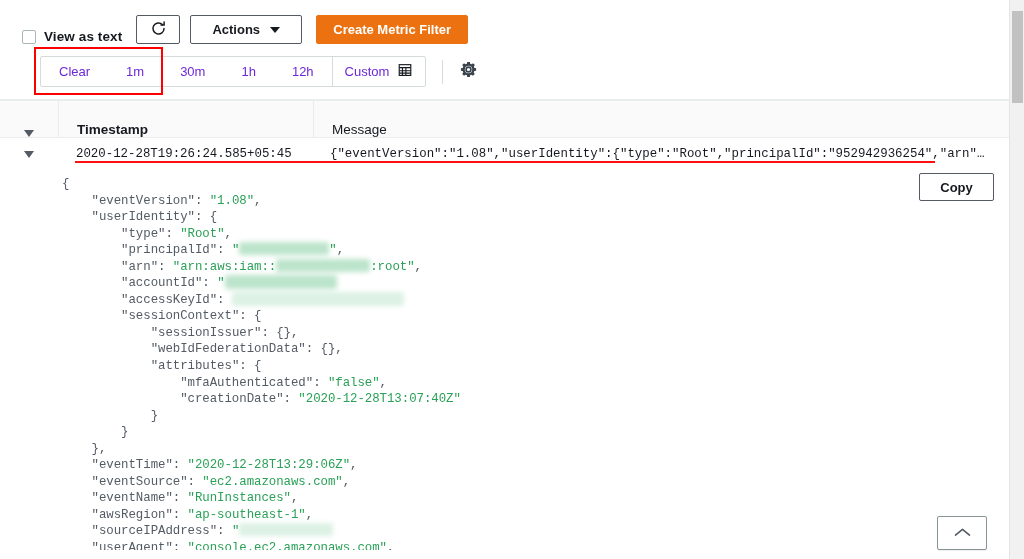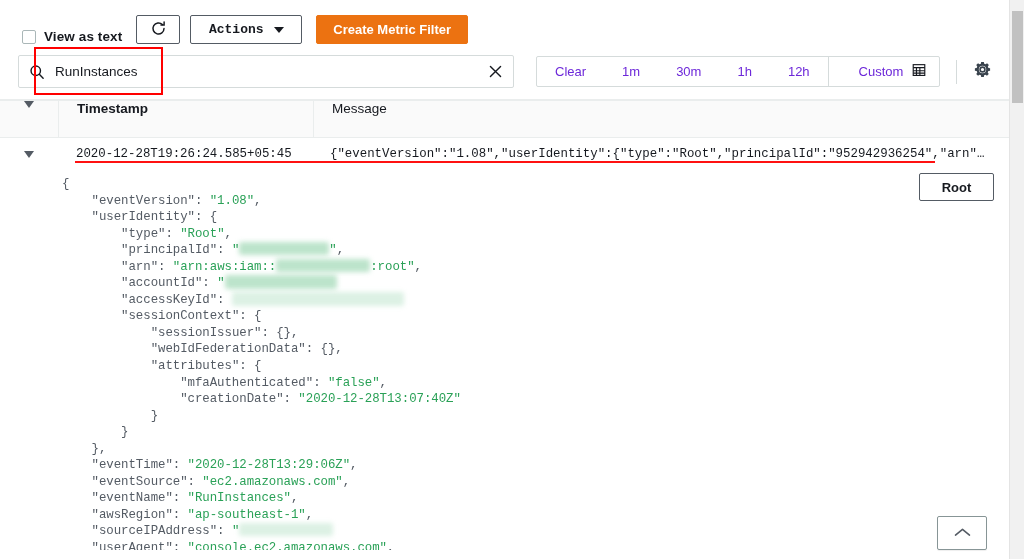--- a/index.html
+++ b/index.html
@@ -85,21 +85,20 @@
     font-family: "Liberation Sans", sans-serif;
   }
   .btn-refresh {
     width: 44px; padding: 0;
     margin-right: 10px;
   }
   .btn-actions {
     min-width: 112px;
     gap: 10px;
     margin-right: 14px;
-    font-family: Liberation Mono, monospace;
   }
   .caret-down {
     width: 0; height: 0;
     border-left: 5px solid transparent;
     border-right: 5px solid transparent;
     border-top: 6px solid #16191f;
     display: inline-block;
   }
   .btn-primary {
     background: #ec7211;
@@ -167,35 +166,35 @@
     justify-content: center;
     padding: 0 18px;
     font-size: 13px;
     color: #6d28d9;
     cursor: pointer;
     white-space: nowrap;
   }
   .range-item.custom {
     border-left: 1px solid #d5dbdb;
     gap: 9px;
-    padding: 0 13px 0 30px;
+    padding: 0 13px 0 12px;
   }
   .divider-v {
     width: 1px;
     height: 24px;
     background: #d5dbdb;
     margin: 0 16px;
     align-self: center;
   }
   .gear-btn { display:flex; align-items:center; cursor:pointer; }
 
   
   .thead {
     display: flex;
-    align-items: flex-start;
+    align-items: flex-end;
     height: 38px;
     background: #fafafa;
     border-bottom: 1px solid #eaeded;
     border-top: 1px solid #eaeded;
   }
   .col-caret {
     width: 58px;
     display: flex;
     align-items: center;
     justify-content: center;
@@ -354,34 +353,20 @@
       <div class="btn btn-actions">
         <span>Actions</span>
         <span class="caret-down"></span>
       </div>
 
       <div class="btn btn-primary">Create Metric Filter</div>
     </div>
 
     <div class="filterbar">
 
-      <div class="searchbox">
-        <span class="search-icon">
-          <svg width="16" height="16" viewBox="0 0 18 18" fill="none" stroke="#16191f" stroke-width="1.6" stroke-linecap="round">
-            <circle cx="7.6" cy="7.6" r="5.3"></circle>
-            <path d="M11.6 11.6l4.3 4.3"></path>
-          </svg>
-        </span>
-        <span class="search-val" placeholder="Filter events">RunInstances</span>
-        <span class="clear-x">
-          <svg width="15" height="15" viewBox="0 0 16 16" fill="none" stroke="#16191f" stroke-width="1.5" stroke-linecap="round">
-            <path d="M2.6 2.6l10.8 10.8M13.4 2.6L2.6 13.4"></path>
-          </svg>
-        </span>
-      </div>
 
       <div class="redbox"></div>
 
       <div class="rangebar">
         <div class="range-item">Clear</div>
         <div class="range-item">1m</div>
         <div class="range-item">30m</div>
         <div class="range-item">1h</div>
         <div class="range-item">12h</div>
         <div class="range-item custom">
@@ -421,21 +406,21 @@
       <div class="col-caret">
         <span class="tri-down"></span>
       </div>
       <div class="col-ts">2020-12-28T19:26:24.585+05:45</div>
       <div class="col-msg">{"eventVersion":"1.08","userIdentity":{"type":"Root","principalId":"952942936254","arn"…</div>
       <div class="red-underline"></div>
     </div>
 
     <div class="jsonpanel">
 
-      <div class="copy-btn">Root</div>
+      <div class="copy-btn">Copy</div>
 
       <pre class="json">{
     <span class="k">"eventVersion"</span>: <span class="v">"1.08"</span>,
     <span class="k">"userIdentity"</span>: {
         <span class="k">"type"</span>: <span class="v">"Root"</span>,
         <span class="k">"principalId"</span>: <span class="v">"</span><span class="redact green" style="width:90px;height:13px;">952942936254</span><span class="v">"</span>,
         <span class="k">"arn"</span>: <span class="v">"arn:aws:iam::</span><span class="redact green" style="width:94px;height:13px;">952942936254</span><span class="v">:root"</span>,
         <span class="k">"accountId"</span>: <span class="v">"</span><span class="redact green" style="width:112px;height:14px;">952942936254"</span>
         <span class="k">"accessKeyId"</span>: <span class="redact greenlite" style="width:172px;height:14px;">"ASIA4XXXXXXXXXXXXXXX",</span>
         <span class="k">"sessionContext"</span>: {

